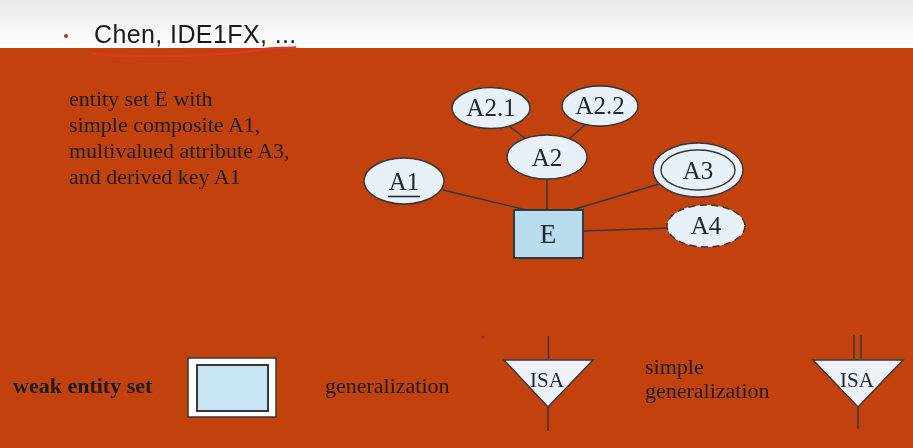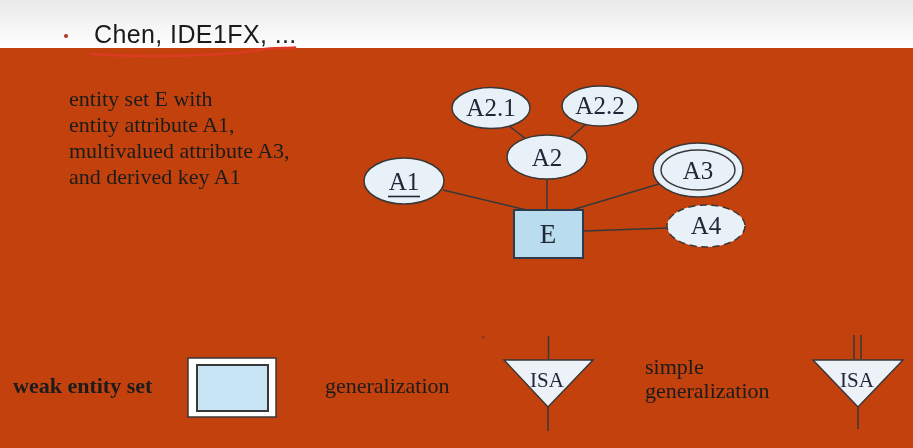--- a/index.html
+++ b/index.html
@@ -63,21 +63,21 @@
 
   <span class="bullet"></span>
   <div class="title">Chen, IDE1FX, ...</div>
 
   <svg class="underline-svg" width="208" height="16" viewBox="0 0 208 16">
     <path d="M2,10 C40,13 100,12.5 146,9 C163,7.5 170,5.5 180,4.5 C188,3.8 198,4.2 205,3.5" fill="none" stroke-width="2.6" stroke-linecap="round" stroke="#dd3a24"></path>
   </svg>
 
   <div class="desc">
     <div>entity set E with</div>
-    <div>entity attribute A1,</div>
+    <div>simple composite A1,</div>
     <div>multivalued attribute A3,</div>
     <div>and derived key A1</div>
   </div>
 
   <svg class="diagram" width="913" height="448" viewBox="0 0 913 448">
 
     <g>
       <line x1="509" y1="126" x2="526" y2="139" class="thin"></line>
       <line x1="586" y1="124" x2="569" y2="139" class="thin"></line>
       <line x1="547" y1="179" x2="547" y2="211" class="thin"></line>

